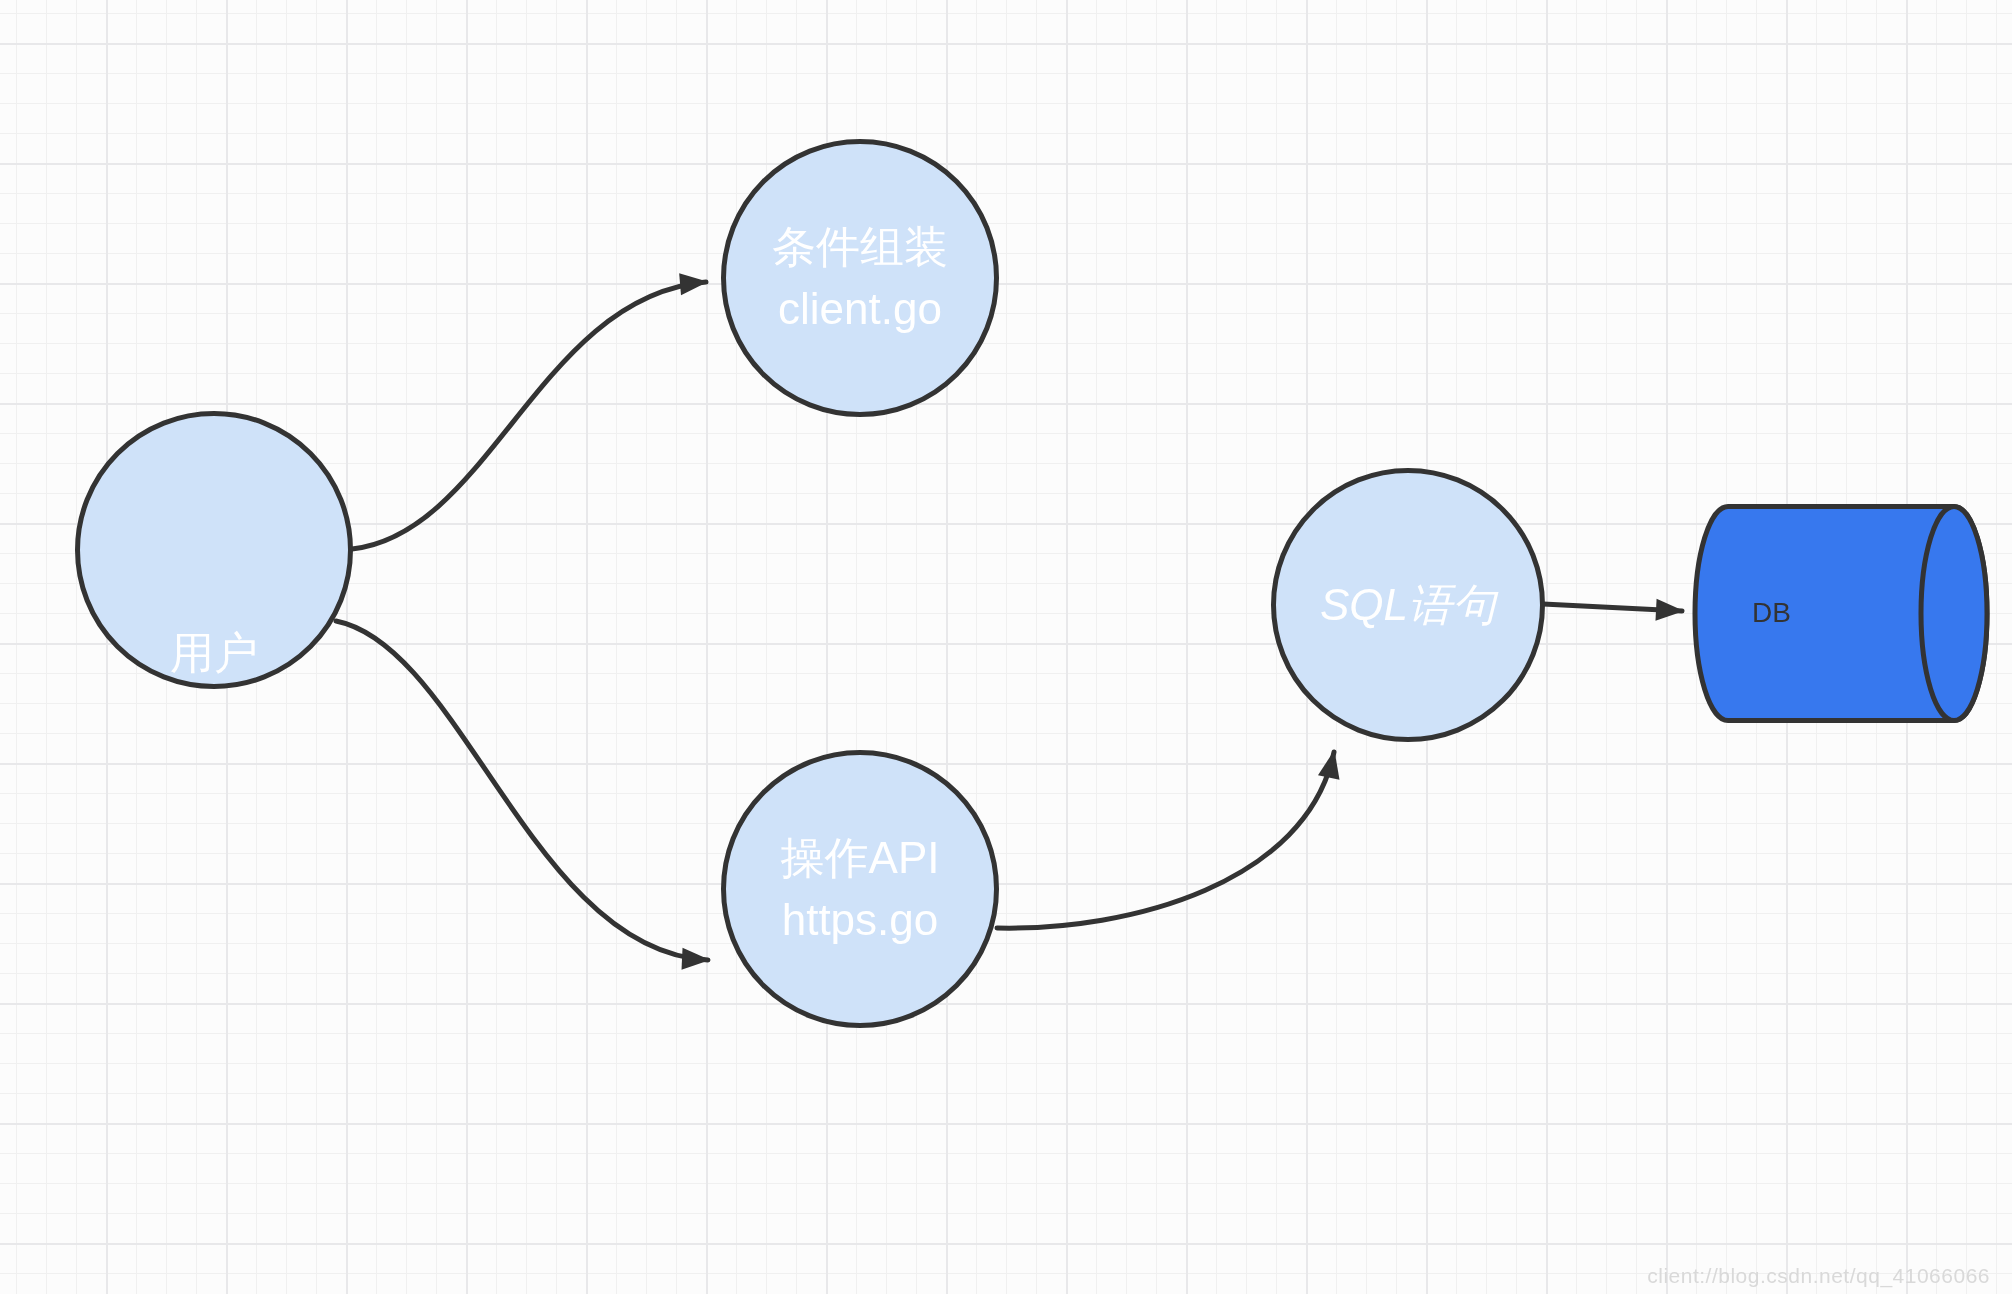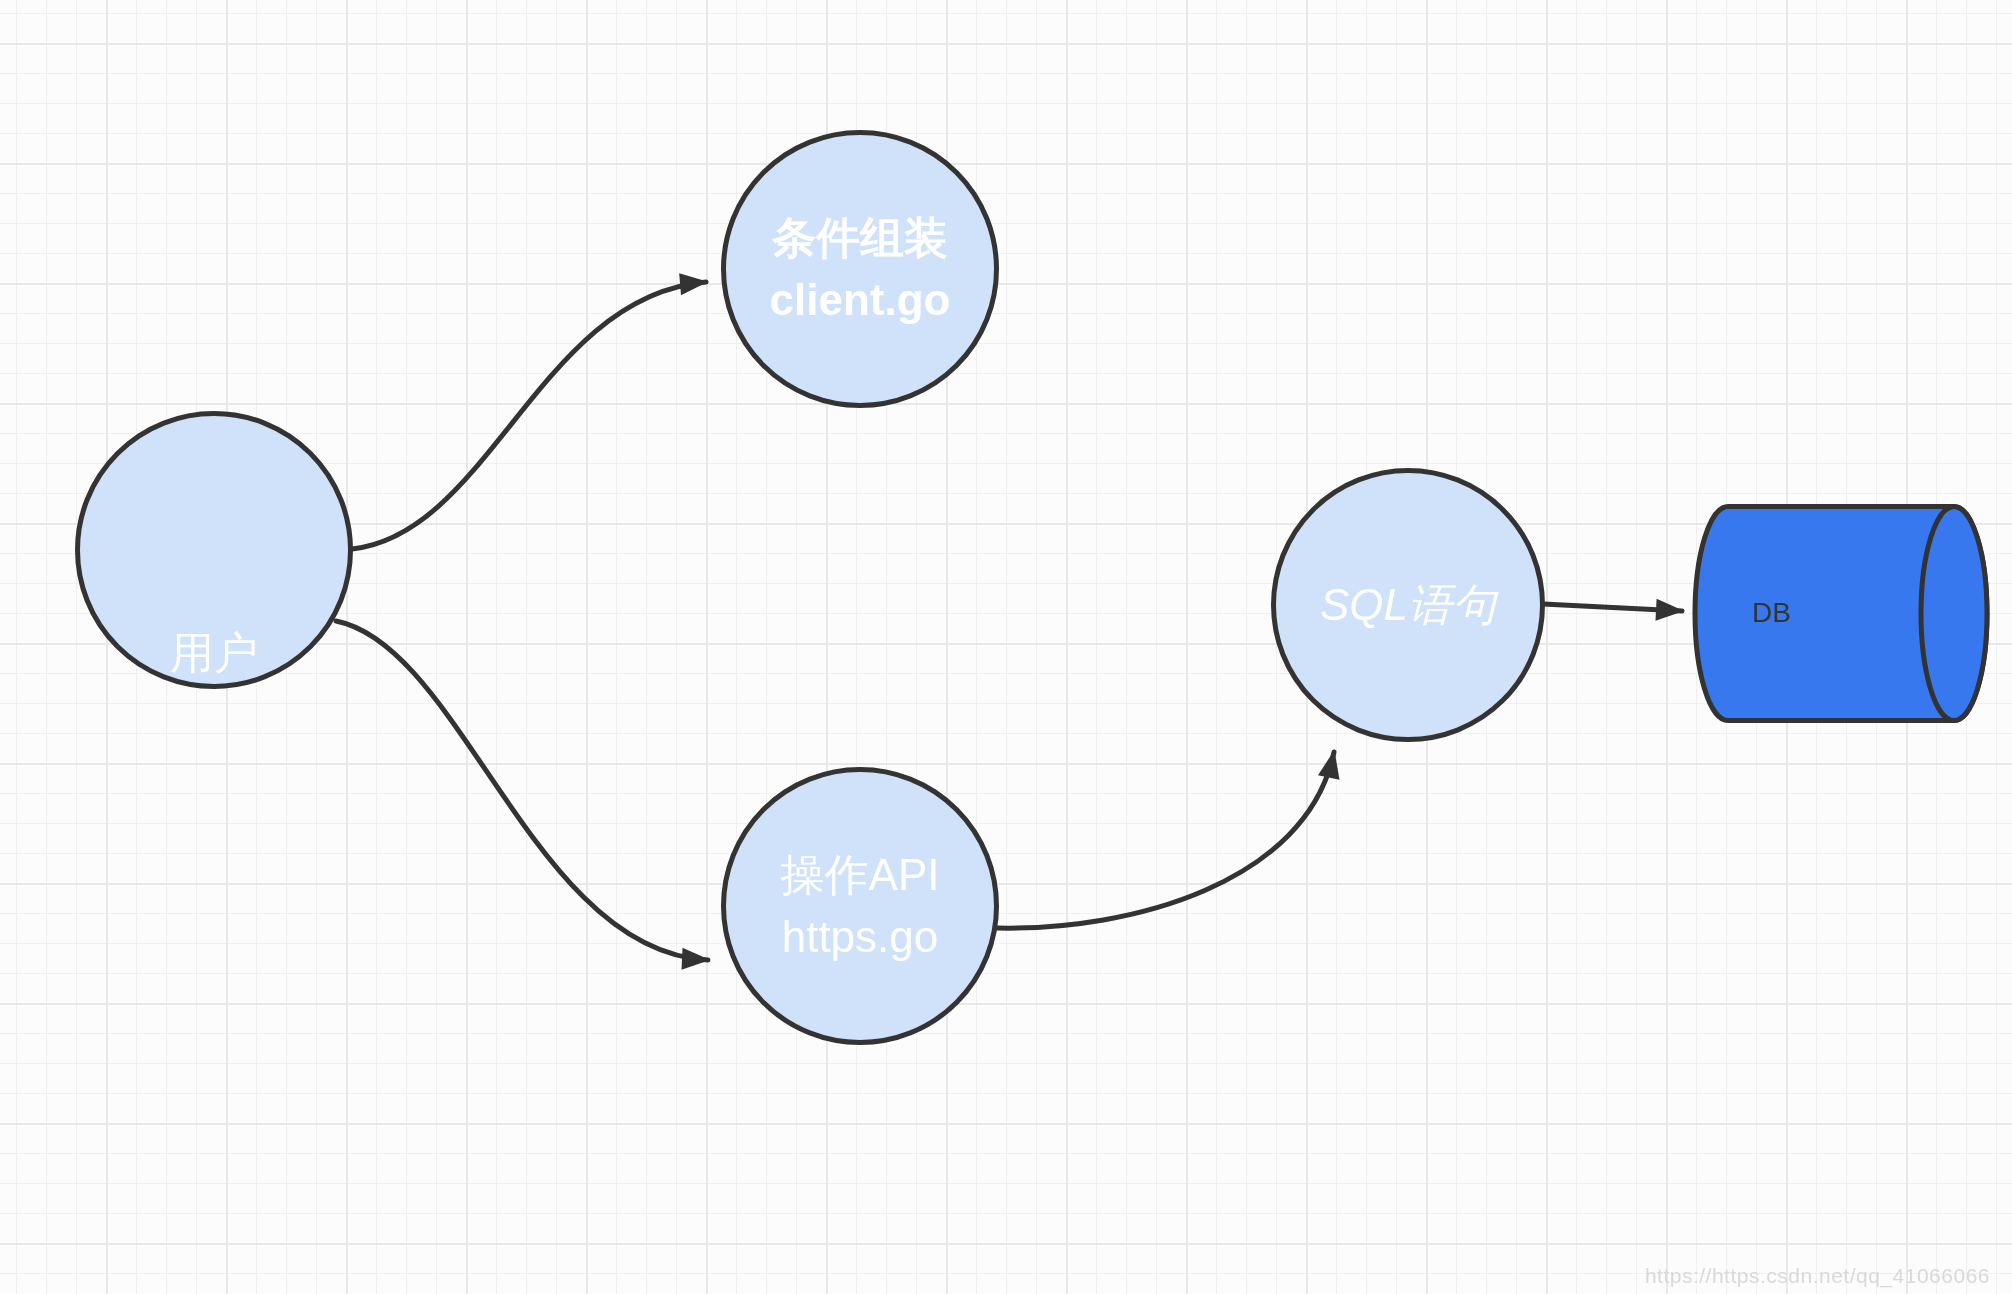--- a/index.html
+++ b/index.html
@@ -91,37 +91,37 @@
       <ellipse class="cyl" cx="1954" cy="613.5" rx="33" ry="107"></ellipse>
     </g>
   </svg>
 
   <div class="node" style="left:75px;top:411px;width:278px;height:278px;align-items:flex-end;">
     <div class="node-label">
       <span>用户</span>
     </div>
   </div>
 
-  <div class="node" style="left:721px;top:130px;width:278px;height:278px;font-weight:bold;">
+  <div class="node" style="left:721px;top:139px;width:278px;height:278px;">
     <div class="node-label">
       <span>条件组装</span>
       <span>client.go</span>
     </div>
   </div>
 
-  <div class="node" style="left:721px;top:767px;width:278px;height:278px;">
+  <div class="node" style="left:721px;top:750px;width:278px;height:278px;">
     <div class="node-label">
       <span>操作API</span>
       <span>https.go</span>
     </div>
   </div>
 
   <div class="node" style="left:1271px;top:468px;width:274px;height:274px;font-style:italic;">
     <div class="node-label">
       <span>SQL语句</span>
     </div>
   </div>
 
   <div class="db-label">DB</div>
 
-  <div class="watermark">https://https.csdn.net/qq_41066066</div>
+  <div class="watermark">client://blog.csdn.net/qq_41066066</div>
 
 </div>
 
 </body></html>

